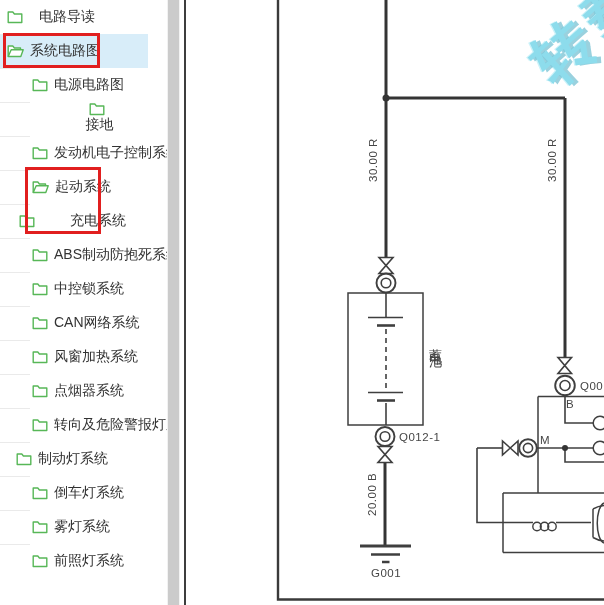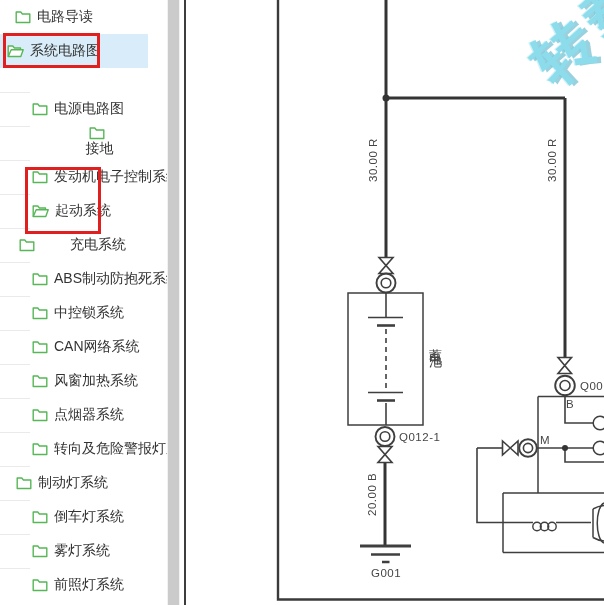--- a/index.html
+++ b/index.html
@@ -43,41 +43,41 @@
     color:#8ddcec;transform:rotate(-42deg);transform-origin:32px 44px;letter-spacing:8px;
     text-shadow:3px 3px 0 rgba(86,178,200,.6),-1px -1px 0 #ccf2f9;white-space:nowrap;
     pointer-events:none;
   }
 </style>
 </head>
 <body>
 
 <div class="sidebar">
   <nav class="tree">
-      <div class="row" style="padding-left: 15px;">
+      <div class="row" style="padding-left: 7px; gap: 10px;">
     <span class="ico ico-folder-closed">
       <svg width="16" height="14" viewBox="0 0 16 14">
         <path d="M1.2,12.5 V2 H5.8 L7.4,4 H14.8 V12.5 Z" fill="#ffffff" stroke="#57b757" stroke-width="1.4" stroke-linejoin="round"></path>
       </svg>
     </span>
 
     <span class="lbl">电路导读</span>
   </div>
       <div class="row selected" style="padding-left: 7px;">
 
     <span class="ico ico-folder-open">
       <svg width="17" height="14" viewBox="0 0 17 14">
         <path d="M1.2,12.5 V2 H5.8 L7.4,4 H13.5 V5.8" fill="#ffffff" stroke="#57b757" stroke-width="1.4" stroke-linejoin="round"></path>
         <path d="M4.2,5.8 H16.2 L13.8,12.5 H1.2 Z" fill="#ffffff" stroke="#57b757" stroke-width="1.4" stroke-linejoin="round"></path>
       </svg>
     </span>
 
     <span class="lbl">系统电路图</span>
   </div>
-      <div class="row" style="padding-left: 32px; margin-top: 24px;">
+      <div class="row" style="padding-left: 32px;">
     <span class="ico ico-folder-closed">
       <svg width="16" height="14" viewBox="0 0 16 14">
         <path d="M1.2,12.5 V2 H5.8 L7.4,4 H14.8 V12.5 Z" fill="#ffffff" stroke="#57b757" stroke-width="1.4" stroke-linejoin="round"></path>
       </svg>
     </span>
 
     <span class="lbl">电源电路图</span>
   </div>
       <div class="row" style="padding-left: 32px; flex-direction: column;">
     <span class="ico ico-folder-closed">

